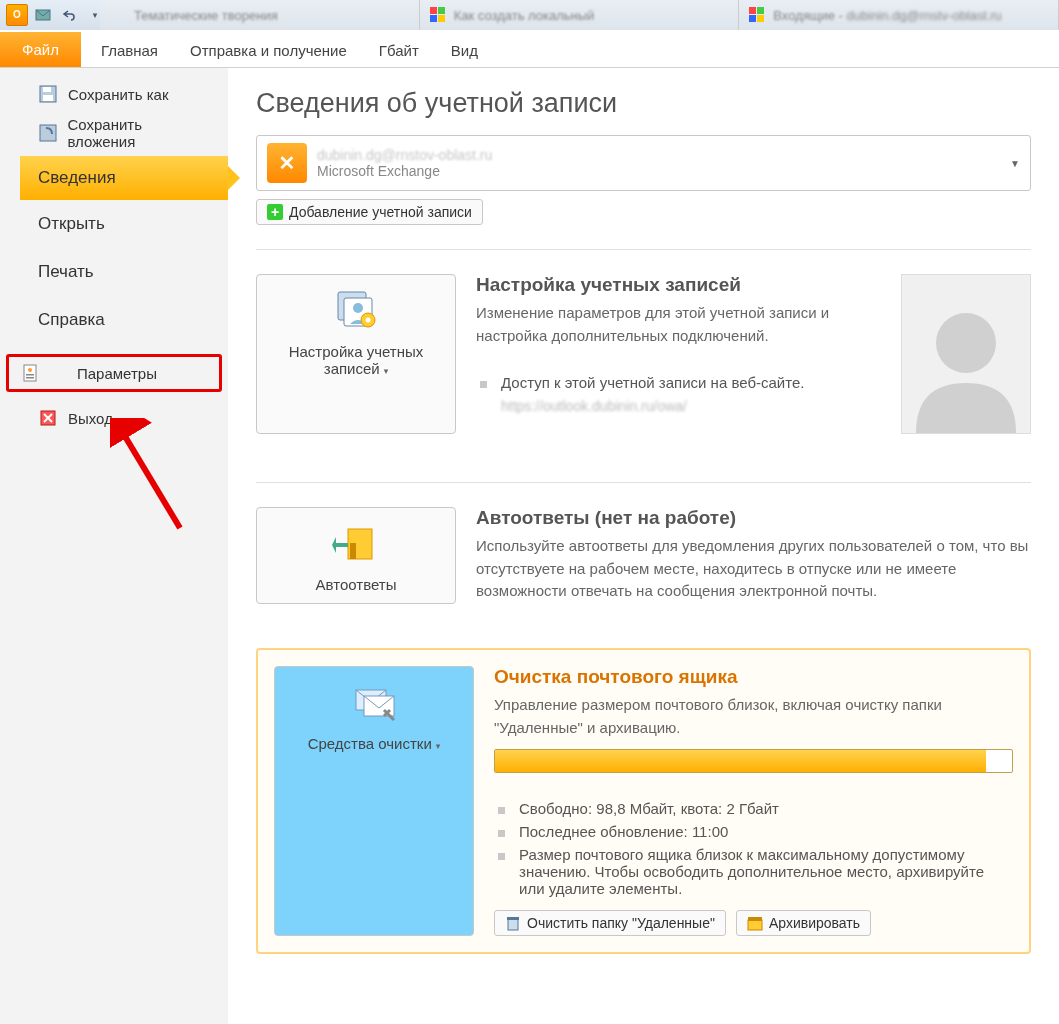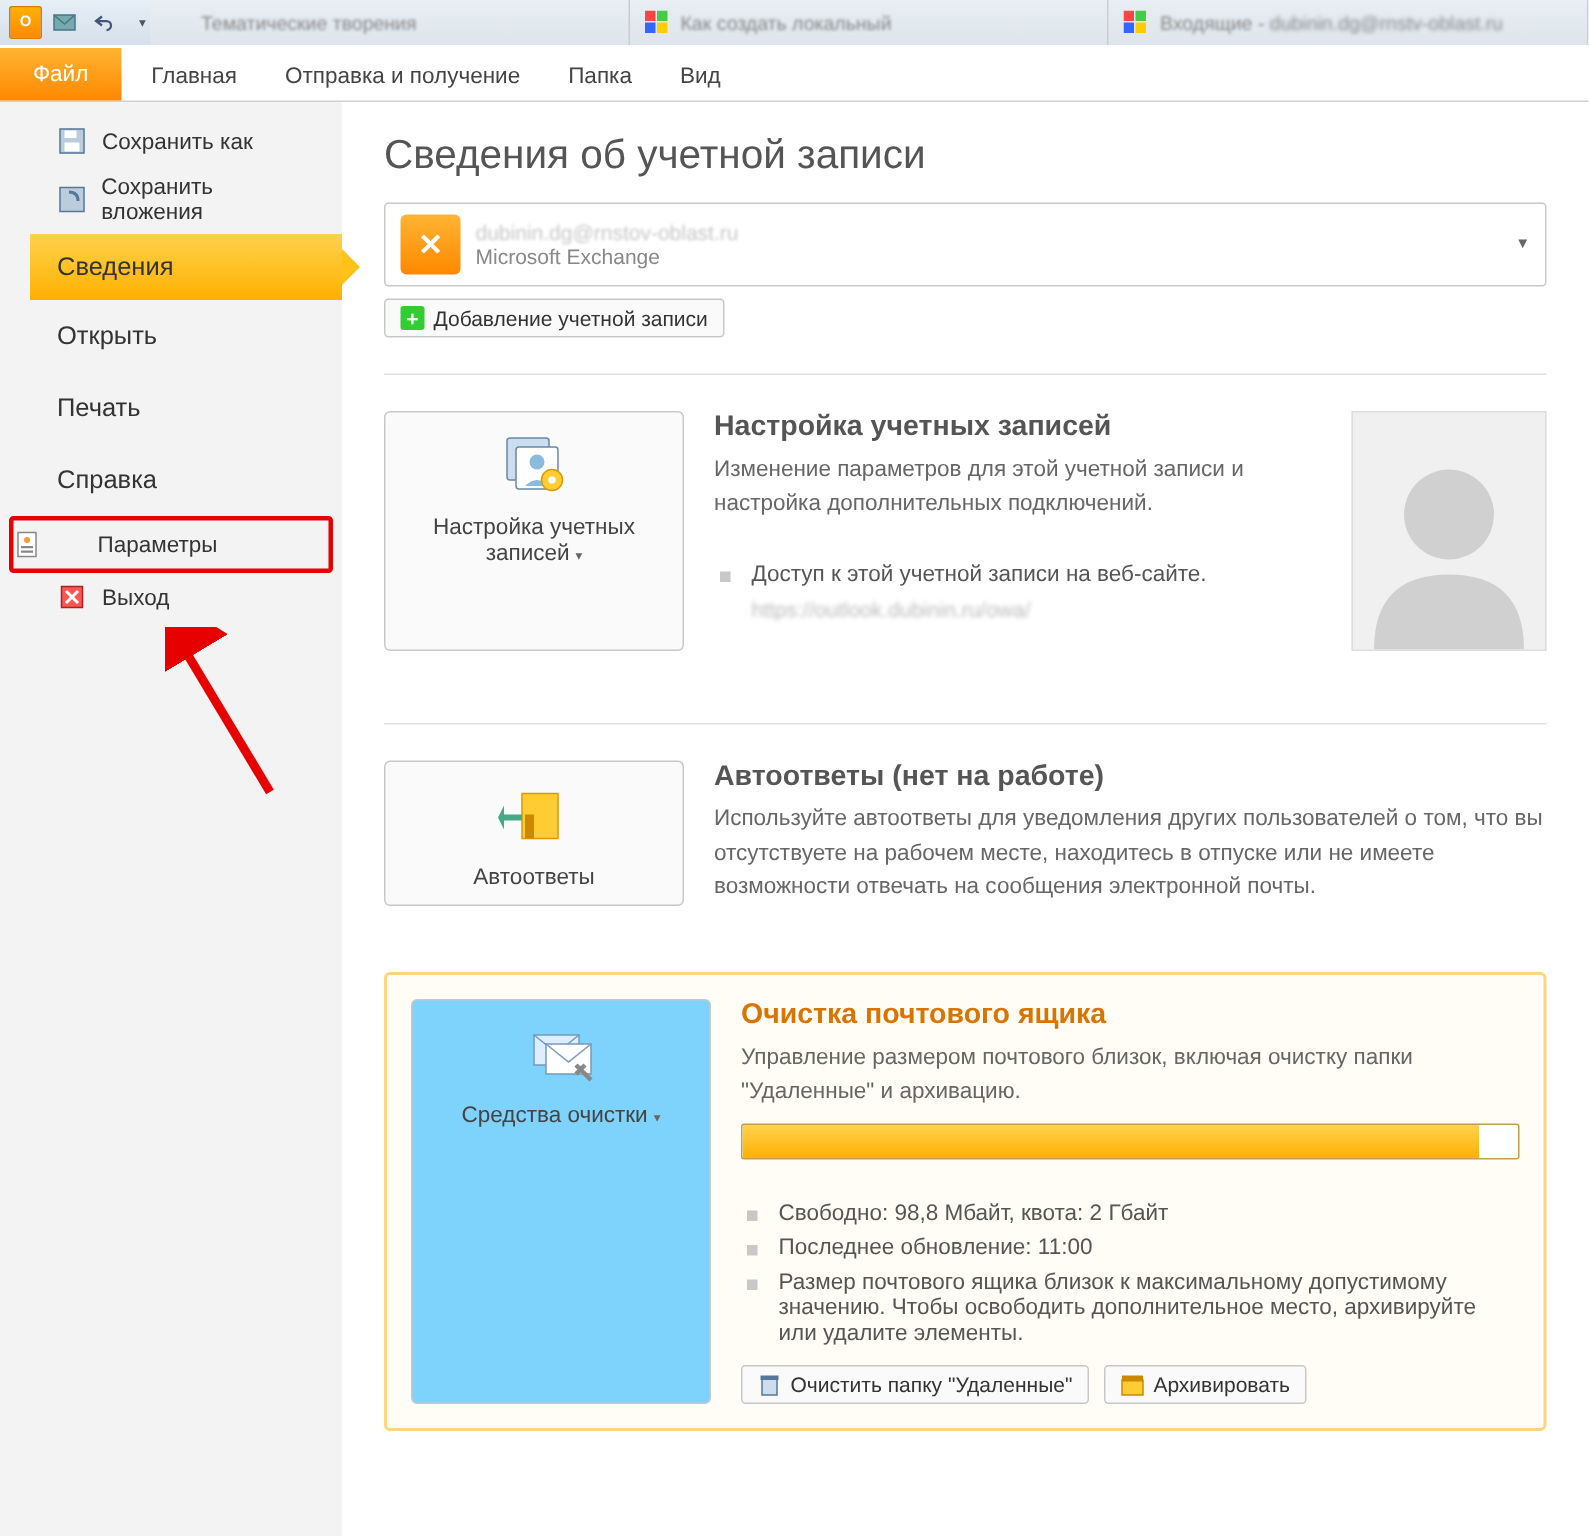--- a/index.html
+++ b/index.html
@@ -18,21 +18,21 @@
 
 
 .main { display: flex; height: calc(1024px - 68px); }
 
 
 .sidebar { width: 228px; background: #f3f3f3; padding-top: 10px; position: relative; }
 .side-item { display: flex; align-items: center; gap: 10px; padding: 6px 18px; font-size: 15px; color: #333; cursor: pointer; margin-left: 20px; }
 .side-item.selected { background: linear-gradient(#ffd24d, #ffb000); color: #333; position: relative; padding: 12px 18px; font-size: 17px; align-items: center; }
 .side-item.selected::after { content: ""; position: absolute; right: -12px; top: 50%; transform: translateY(-50%); border-top: 12px solid transparent; border-bottom: 12px solid transparent; border-left: 12px solid #ffc21a; }
 .side-item.plain { padding: 14px 18px; font-size: 17px; }
-.side-item.highlighted { border: 3px solid #e60000; border-radius: 3px; margin: 0 6px; padding: 6px 0; gap: 36px; }
+.side-item.highlighted { border: 3px solid #e60000; border-radius: 3px; margin: 10px 6px; padding: 6px 12px; gap: 36px; }
 .side-icon { width: 20px; height: 20px; display: inline-flex; align-items: center; justify-content: center; }
 
 
 .arrow-wrap { position: absolute; left: 110px; top: 350px; pointer-events: none; }
 
 
 .content { flex: 1; padding: 20px 28px 0 28px; overflow: hidden; }
 .page-title { font-size: 27px; color: #555; font-weight: normal; margin-bottom: 16px; }
 
 .account-box { border: 1px solid #c8c8c8; border-radius: 3px; display: flex; align-items: center; padding: 6px 10px; position: relative; height: 56px; }
@@ -120,21 +120,21 @@
           </svg></span>
         <span class="bt-text"><span>Входящие -</span> <span style="filter:blur(1px)">dubinin.dg@rnstv-oblast.ru</span></span>
       </div>
   </div>
 </div>
 
 <div class="ribbon-tabs">
   <div class="ribbon-tab file">Файл</div>
   <div class="ribbon-tab">Главная</div>
   <div class="ribbon-tab">Отправка и получение</div>
-  <div class="ribbon-tab">Папка</div>
+  <div class="ribbon-tab">Гбайт</div>
   <div class="ribbon-tab">Вид</div>
 </div>
 
 <div class="main">
 
   <div class="sidebar">
     <div class="side-item">
       <span class="side-icon">
           <svg width="18" height="18">
             <rect x="1" y="1" width="16" height="16" fill="#bcd" stroke="#579"></rect>

